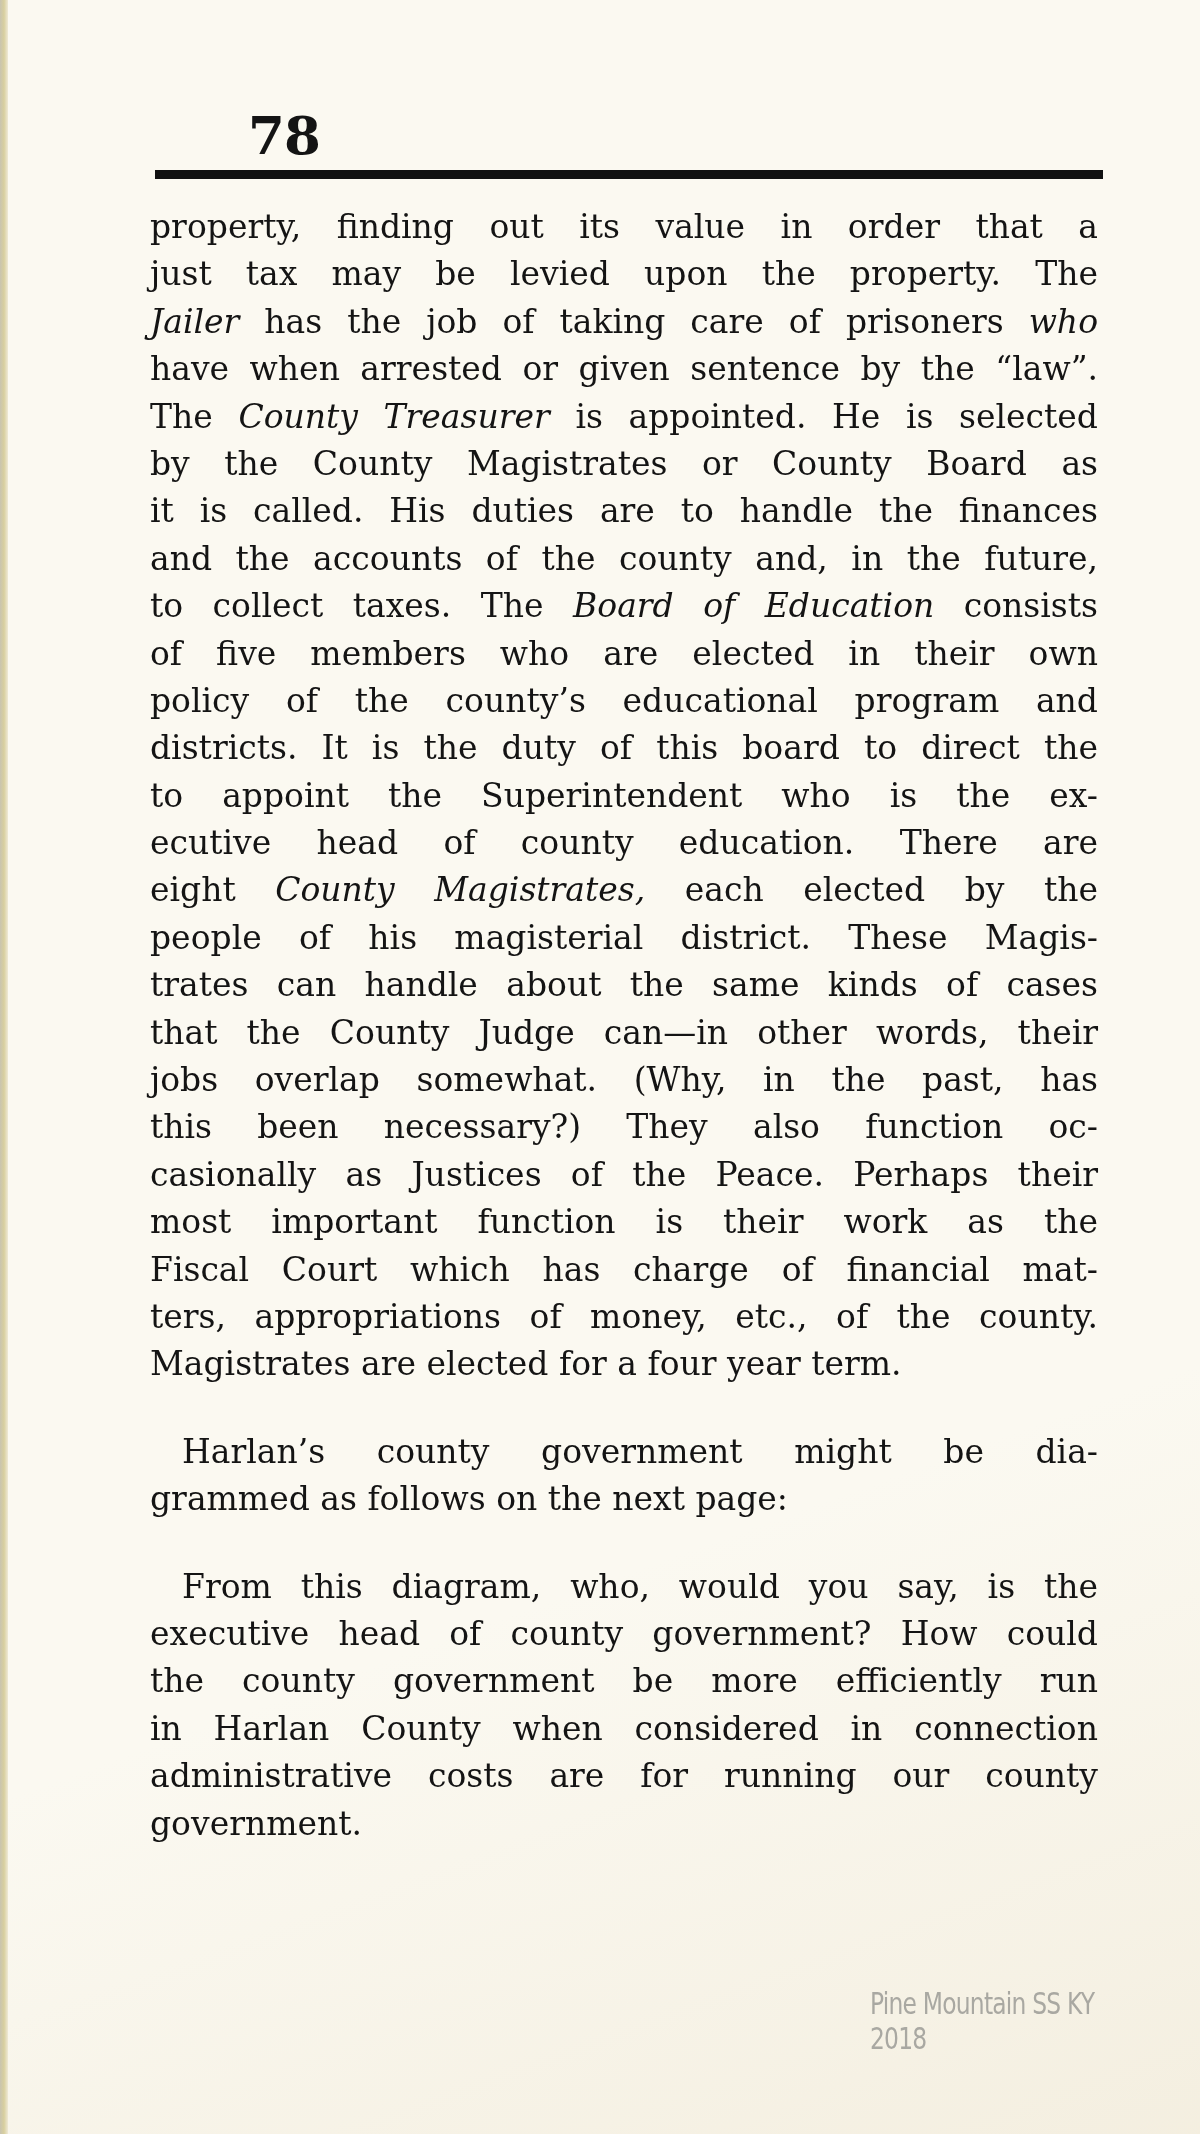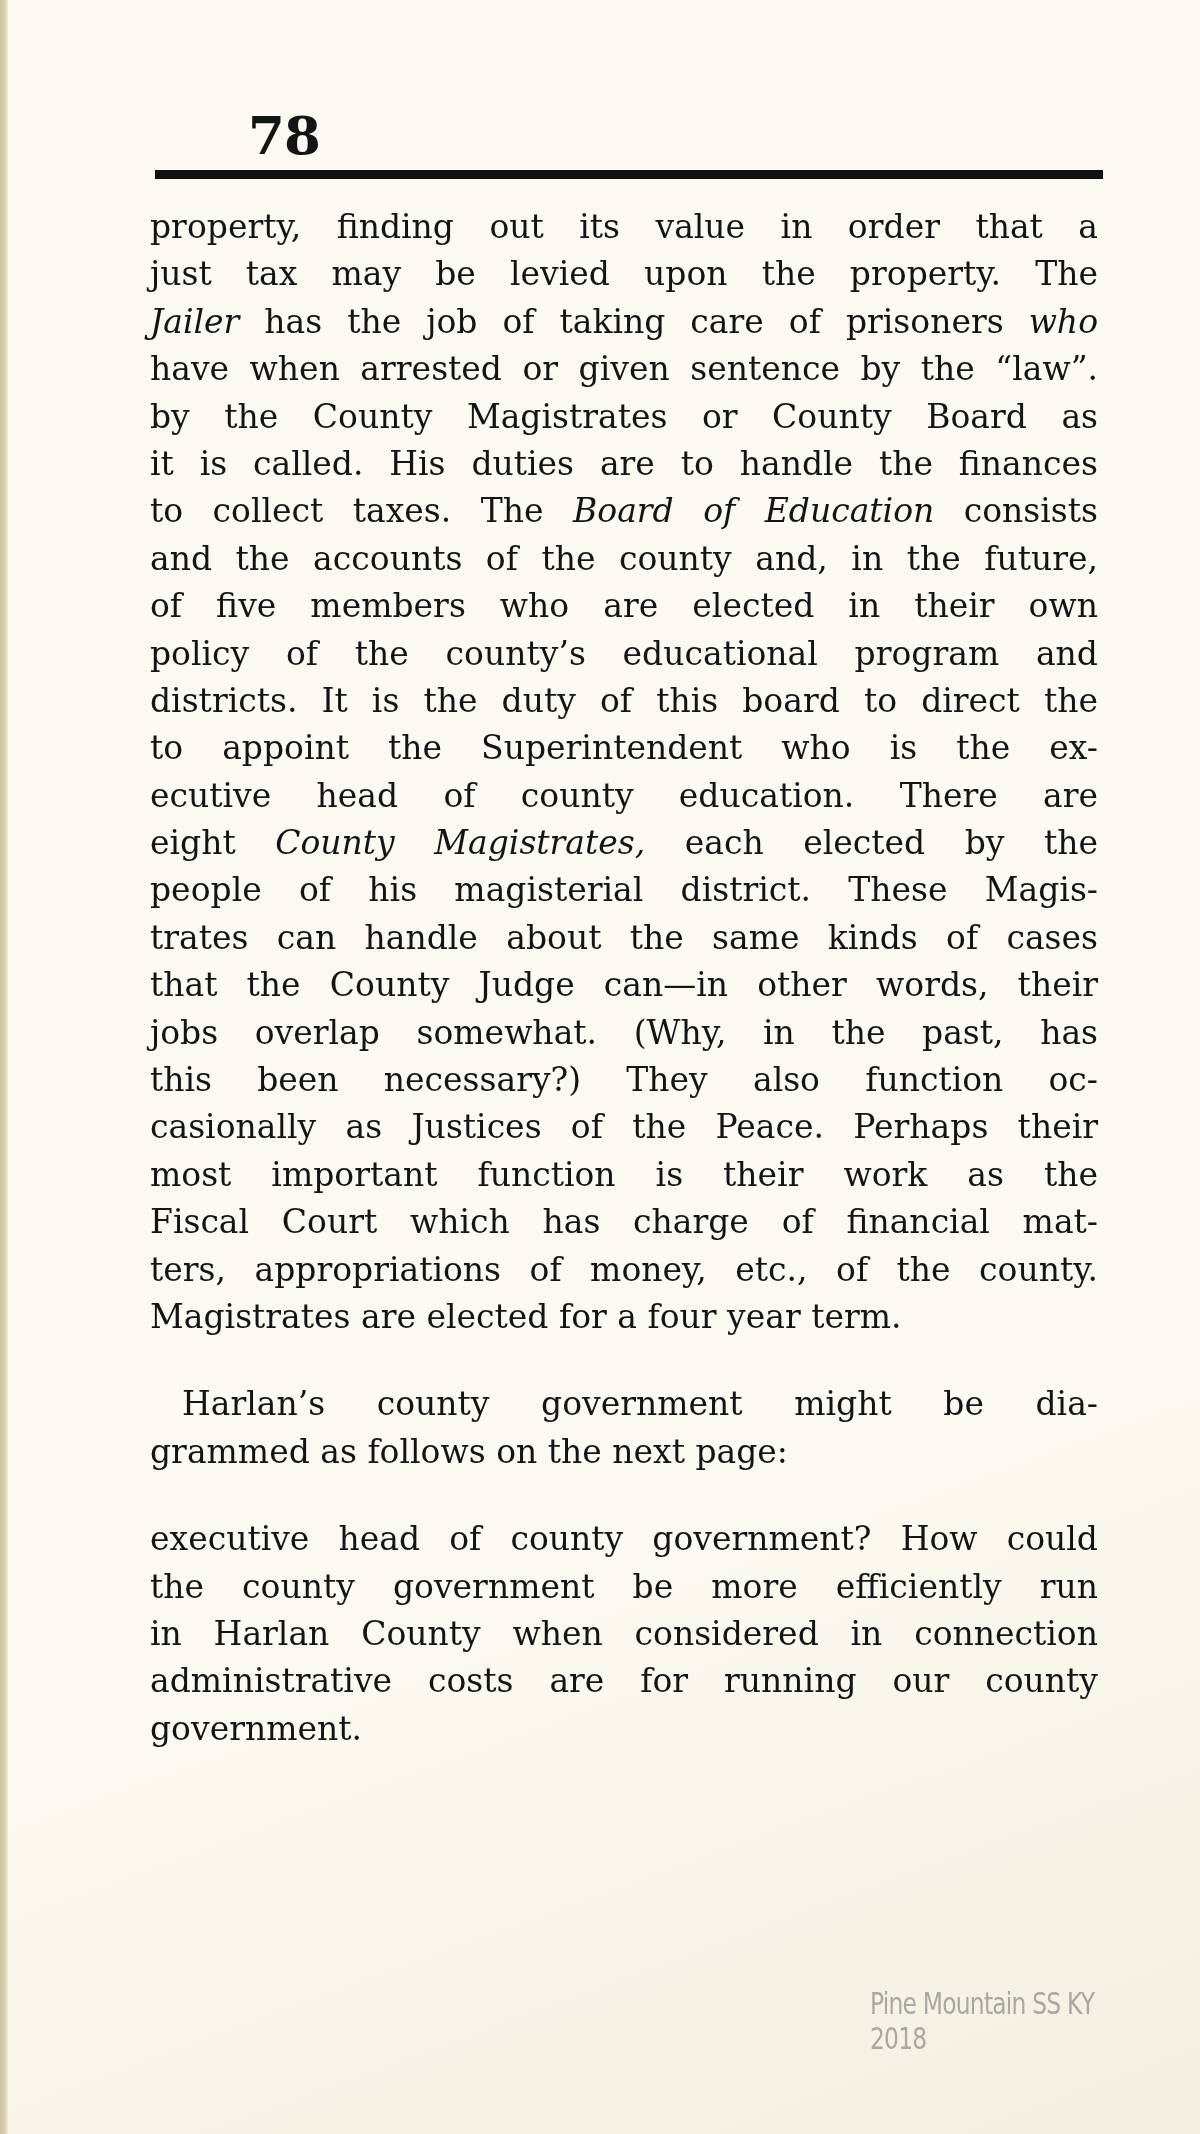--- a/index.html
+++ b/index.html
@@ -73,24 +73,25 @@
 
 <div class="page-number">78</div>
 <div class="header-rule"></div>
 
 <div class="body-text" id="body-text">
     <div>
       <span class="line"><span>property, finding out its value in order that a</span></span>
       <span class="line"><span>just tax may be levied upon the property. The</span></span>
       <span class="line"><i>Jailer</i><span> has the job of taking care of prisoners </span><i>who</i></span>
       <span class="line"><span>have when arrested or given sentence by the “law”.</span></span>
+      <span class="line"><span>The </span><i>County Treasurer</i><span> is appointed. He is selected</span></span>
       <span class="line"><span>by the County Magistrates or County Board as</span></span>
       <span class="line"><span>it is called. His duties are to handle the finances</span></span>
+      <span class="line"><span>and the accounts of the county and, in the future,</span></span>
       <span class="line"><span>to collect taxes. The </span><i>Board of Education</i><span> consists</span></span>
-      <span class="line"><span>and the accounts of the county and, in the future,</span></span>
       <span class="line"><span>of five members who are elected in their own</span></span>
       <span class="line"><span>policy of the county’s educational program and</span></span>
       <span class="line"><span>districts. It is the duty of this board to direct the</span></span>
       <span class="line"><span>to appoint the Superintendent who is the ex-</span></span>
       <span class="line"><span>ecutive head of county education.  There are</span></span>
       <span class="line"><span>eight </span><i>County Magistrates,</i><span> each elected by the</span></span>
       <span class="line"><span>people of his magisterial district. These Magis-</span></span>
       <span class="line"><span>trates can handle about the same kinds of cases</span></span>
       <span class="line"><span>that the County Judge can—in other words, their</span></span>
       <span class="line"><span>jobs overlap somewhat. (Why, in the past, has</span></span>
@@ -101,20 +102,21 @@
       <span class="line"><span>ters, appropriations of money, etc., of the county.</span></span>
       <span class="line last"><span>Magistrates are elected for a four year term.</span></span>
     </div>
     <div class="para-gap"></div>
     <div>
       <span class="line indent"><span>Harlan’s county government might be dia-</span></span>
       <span class="line last"><span>grammed as follows on the next page:</span></span>
     </div>
     <div class="para-gap"></div>
     <div>
+      <span class="line indent"><span>From this diagram, who, would you say, is the</span></span>
       <span class="line"><span>executive head of county government? How could</span></span>
       <span class="line"><span>the county government be more efficiently run</span></span>
       <span class="line"><span>in Harlan County when considered in connection</span></span>
       <span class="line"><span>administrative costs are for running our county</span></span>
       <span class="line last"><span>government.</span></span>
     </div>
   </div>
 
 <div class="watermark">Pine Mountain SS KY 2018</div>
 

